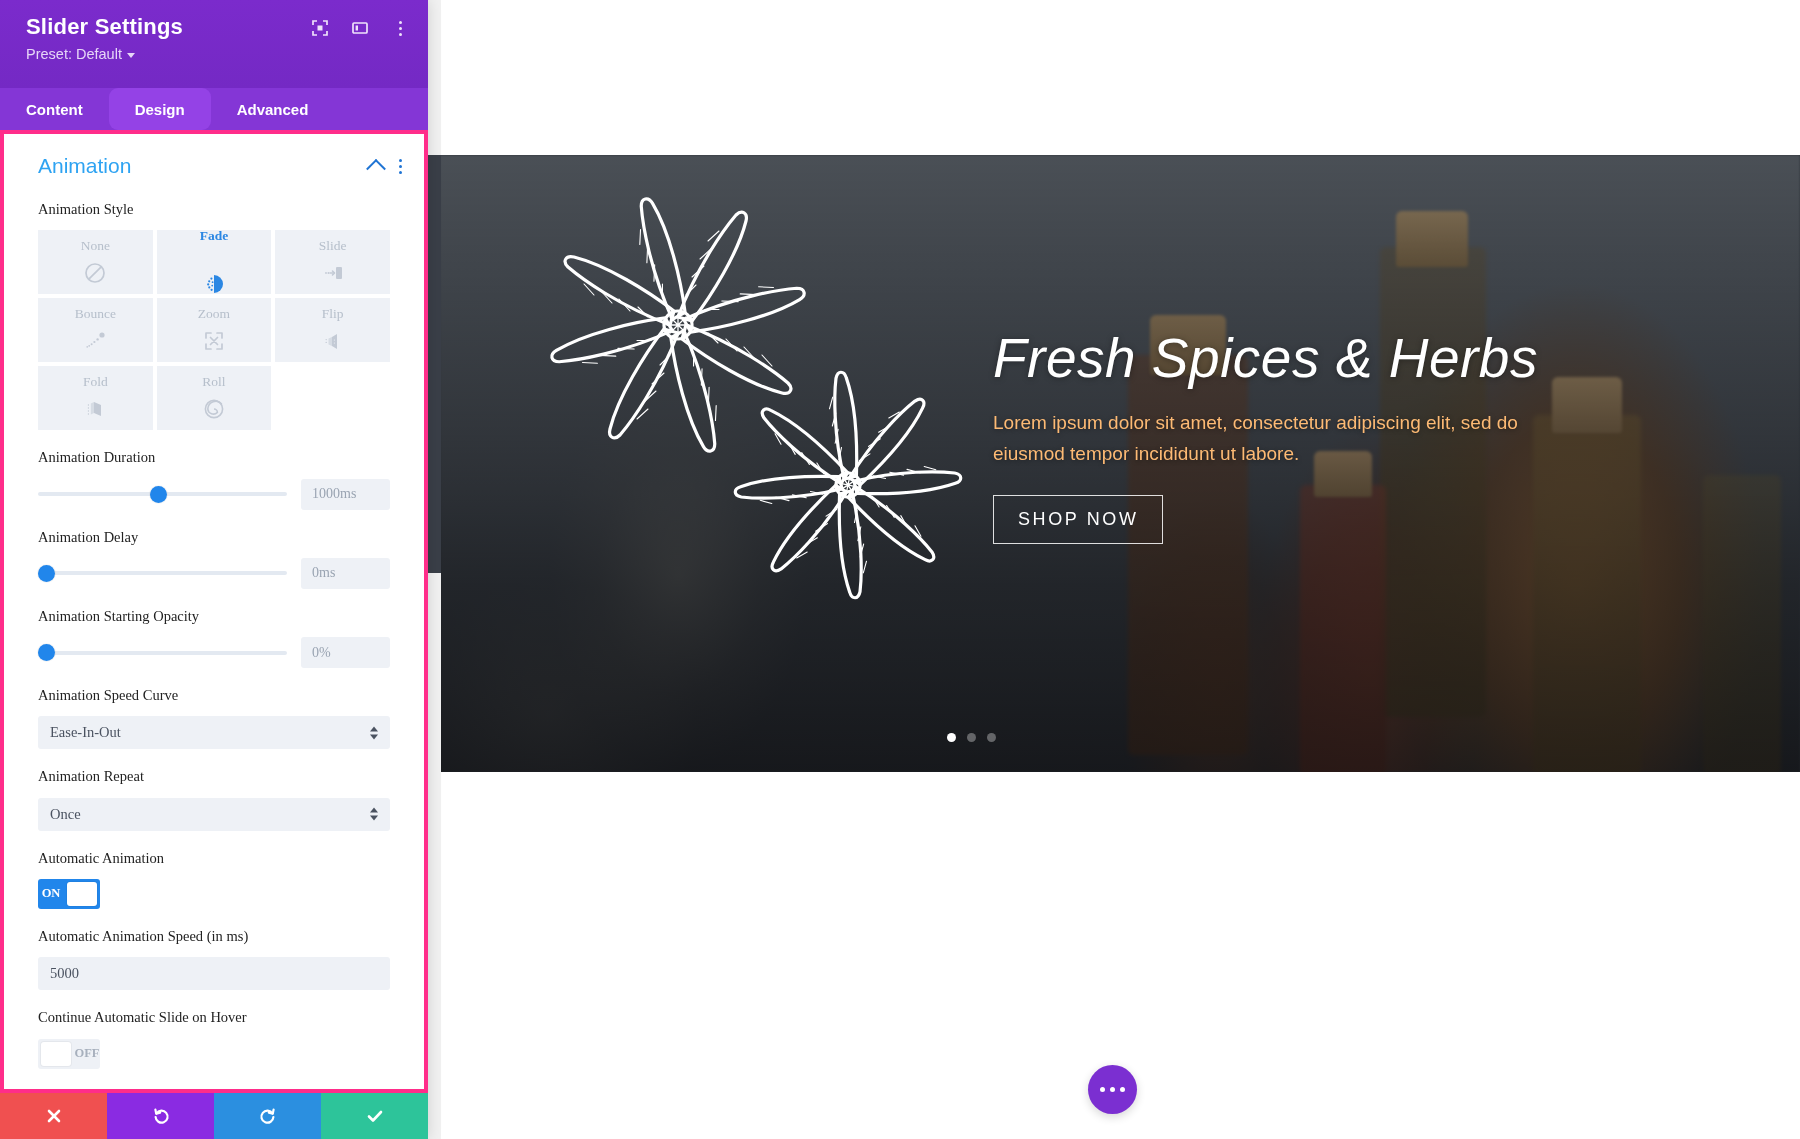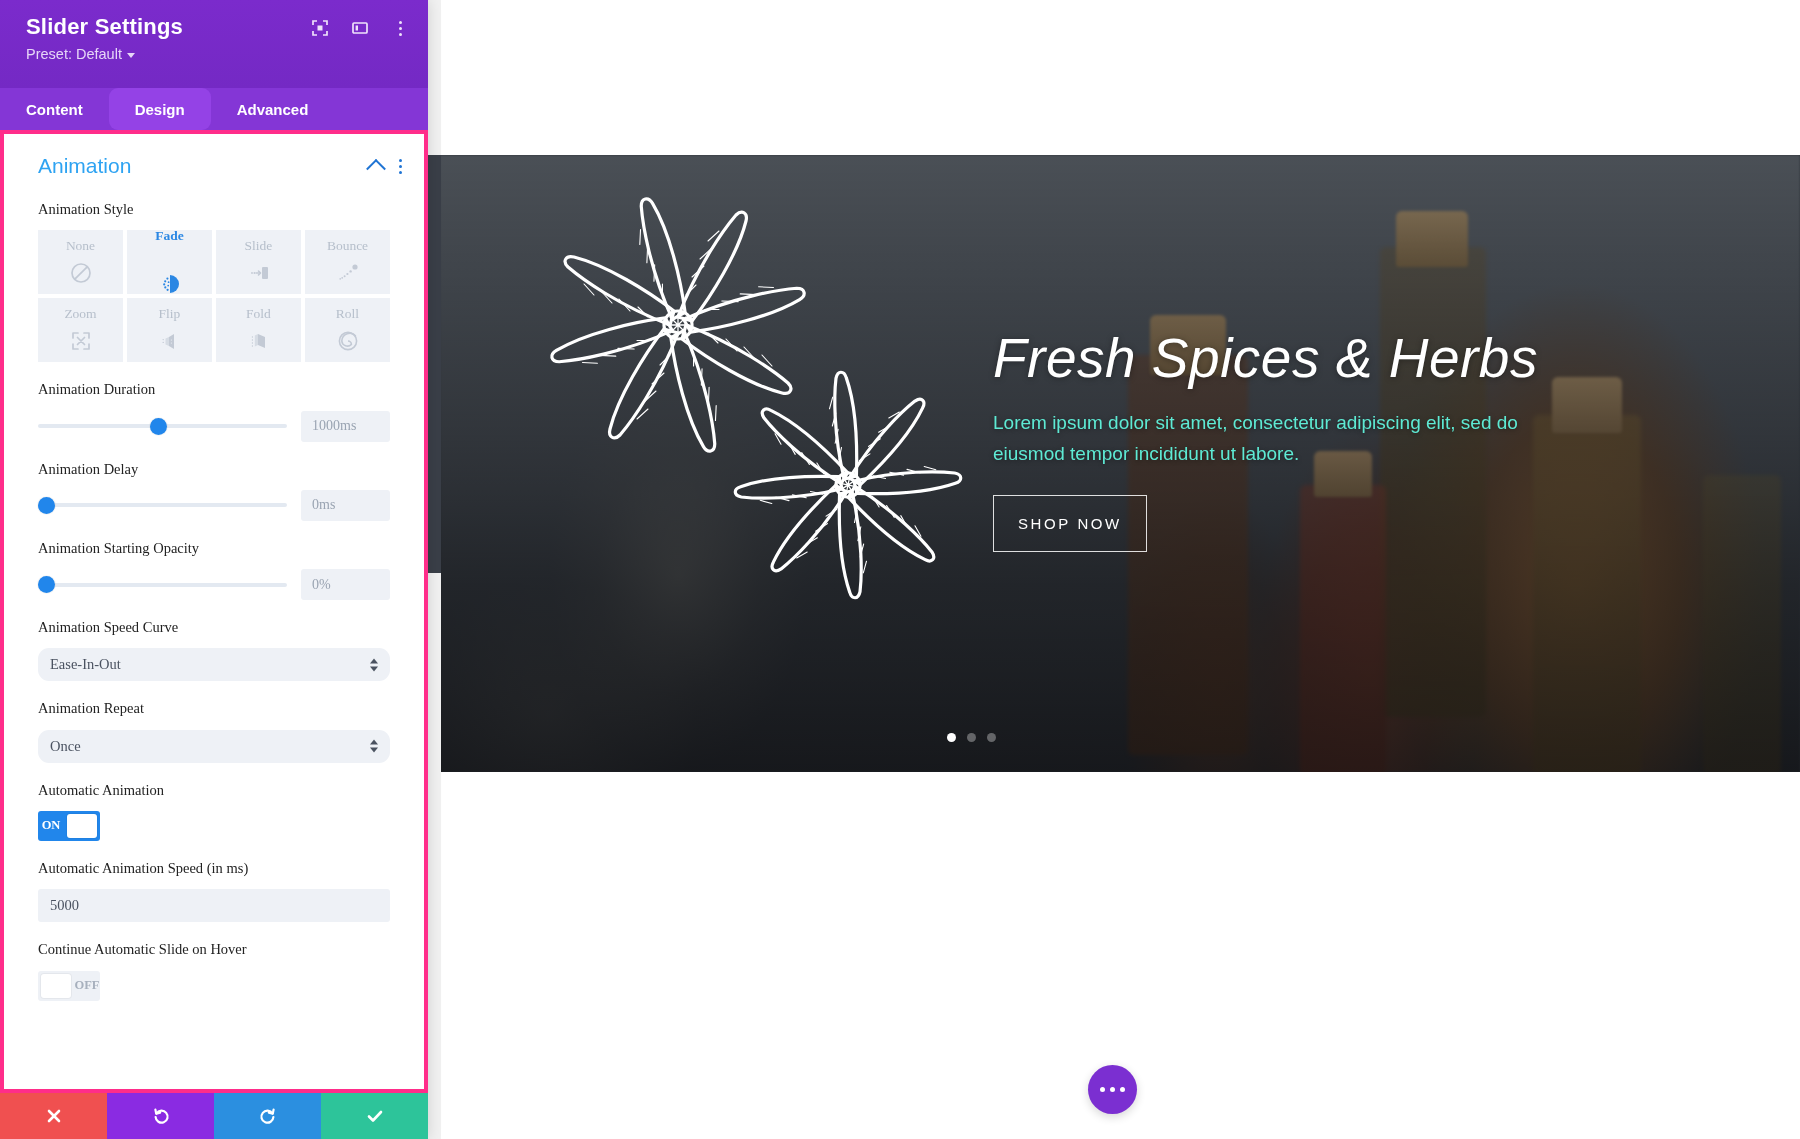--- a/index.html
+++ b/index.html
@@ -61,31 +61,31 @@
     font-size: 55px;
     line-height: 1.05;
     letter-spacing: 0.5px;
     text-shadow: 0 1px 6px rgba(0,0,0,0.35);
     white-space: nowrap;
   }
   .hero-body {
     margin-top: 20px;
     font-size: 19px;
     line-height: 1.62;
-    color: #5eead4;
+    color: #fdba74;
     max-width: 545px;
     text-shadow: 0 1px 5px rgba(0,0,0,0.4);
   }
   .hero-btn {
     display: inline-block;
     margin-top: 26px;
-    padding: 19px 24px;
+    padding: 13px 24px;
     border: 1px solid rgba(255,255,255,0.85);
     color: #ffffff;
-    font-size: 15px;
+    font-size: 18px;
     letter-spacing: 2.6px;
     font-weight: 400;
     background: transparent;
     cursor: pointer;
   }
   .hero-dots {
     position: absolute;
     left: 519px; bottom: 30px;
     display: flex; gap: 11px; align-items: center;
   }
@@ -180,21 +180,21 @@
     transform: rotate(45deg) translate(2px,2px);
   }
   .kebab-dark { display:flex; flex-direction:column; gap:3px; align-items:center; cursor:pointer; }
   .kebab-dark i { width:3px;height:3px;border-radius:50%;background:#1f74d4; display:block; }
 
   .field { padding: 0 34px; margin-top: 18px; font-family: Liberation Serif, serif; }
   .field-label { font-size: 14.5px; color: #222; font-weight: normal; margin-bottom: 11px; line-height: 1.33; }
 
   .style-grid {
     display: grid;
-    grid-template-columns: repeat(4, 1fr);
+    grid-template-columns: repeat(3, 1fr);
     gap: 4px;
   }
   .style-cell {
     background: #eef1f6;
     height: 64px;
     display: flex; flex-direction: column; align-items: center; justify-content: center;
     gap: 6px;
     cursor: pointer;
     color: #b6bfcb;
     font-size: 13.5px;
@@ -213,21 +213,21 @@
     width: 89px; height: 31px;
     background: #eef1f6;
     border-radius: 3px;
     display: flex; align-items: center; padding-left: 11px;
     font-size: 14px; color: #9aa4b2;
     cursor: text;
   }
 
   .select {
     position: relative;
-    height: 33px; background: #eef1f6; border-radius: 11px;
+    height: 33px; background: #eef1f6; border-radius: 3px;
     display: flex; align-items: center; padding: 0 12px;
     font-size: 14.5px; color: #4a5260;
     cursor: pointer;
   }
   .select .arrows {
     position: absolute; right: 12px; top: 50%; transform: translateY(-50%);
     display: flex; flex-direction: column; gap: 3px;
   }
   .select .arrows .up {
     width:0;height:0;border-left:4px solid transparent;border-right:4px solid transparent;border-bottom:5px solid #4a5260;

